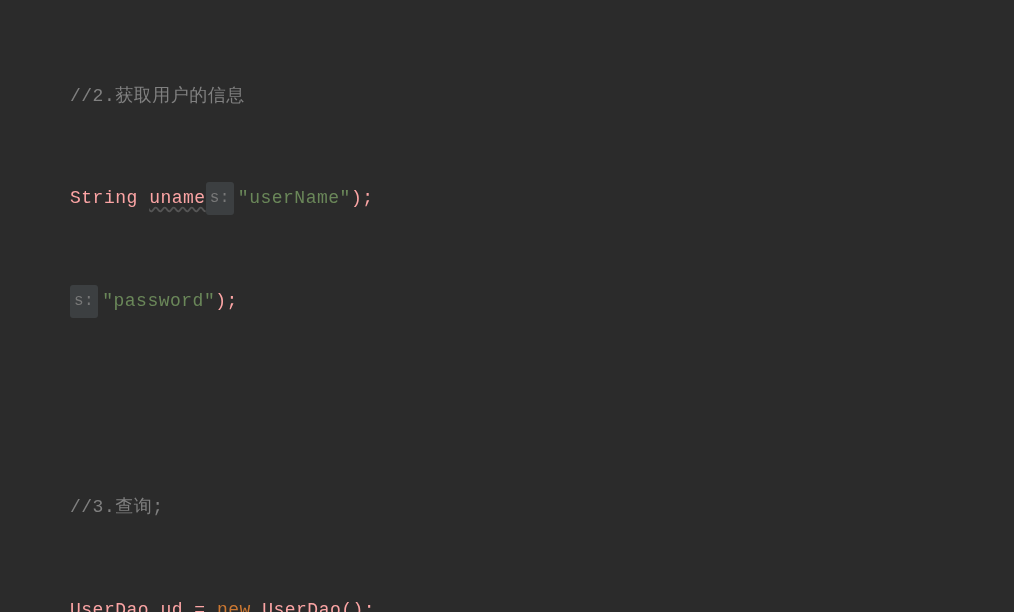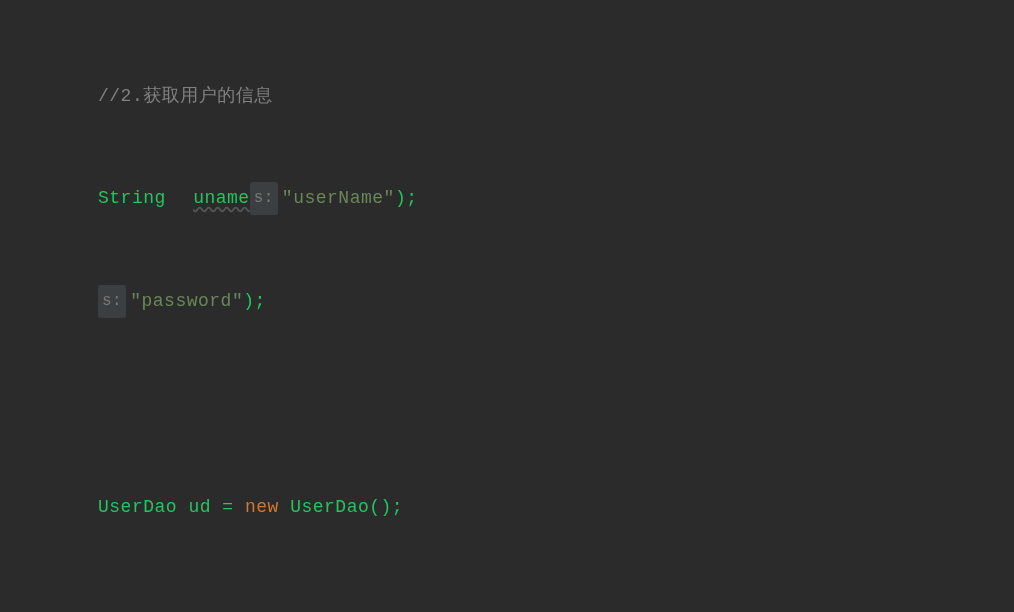--- a/index.html
+++ b/index.html
@@ -17,61 +17,63 @@
       width: 1014px;
       height: 612px;
     }
     .editor {
       padding: 10px 0 0 0;
       position: relative;
       white-space: pre;
       letter-spacing: 0.5px;
     }
     .line {
-      padding-left: 98px;
+      padding-left: 70px;
       height: 34.5px;
       display: flex;
       align-items: center;
       position: relative;
     }
     .comment { color: #808080; }
     .keyword { color: #cc7832; }
     .string { color: #6a8759; }
     .param-hint {
       background: #3c3f41;
       color: #787878;
       padding: 1px 4px;
       border-radius: 3px;
       font-size: 16px;
       margin-right: 4px;
     }
-    .default { color: #22c55e; }
+    .default { color: #fca5a5; }
     .underline {
       text-decoration: underline;
       text-decoration-style: wavy;
       text-decoration-color: #555;
       text-underline-offset: 3px;
-      margin-left: 16px;
     }
   </style>
 </head>
 <body>
 
 <div class="editor">
   <div class="line">
     <span class="comment">//2.获取用户的信息</span>
   </div>
   <div class="line">
     <span class="default">String </span><span class="default underline">uname</span><span class="param-hint">s:</span><span class="string">"userName"</span><span class="default">);</span>
   </div>
   <div class="line">
     <span class="param-hint">s:</span><span class="string">"password"</span><span class="default">);</span>
   </div>
   <div class="line"></div>
   <div class="line">
+    <span class="comment">//3.查询;</span>
+  </div>
+  <div class="line">
     <span class="default">UserDao ud = </span><span class="keyword">new</span><span class="default"> UserDao();</span>
   </div>
   
   
   
   
   
   
   
   

